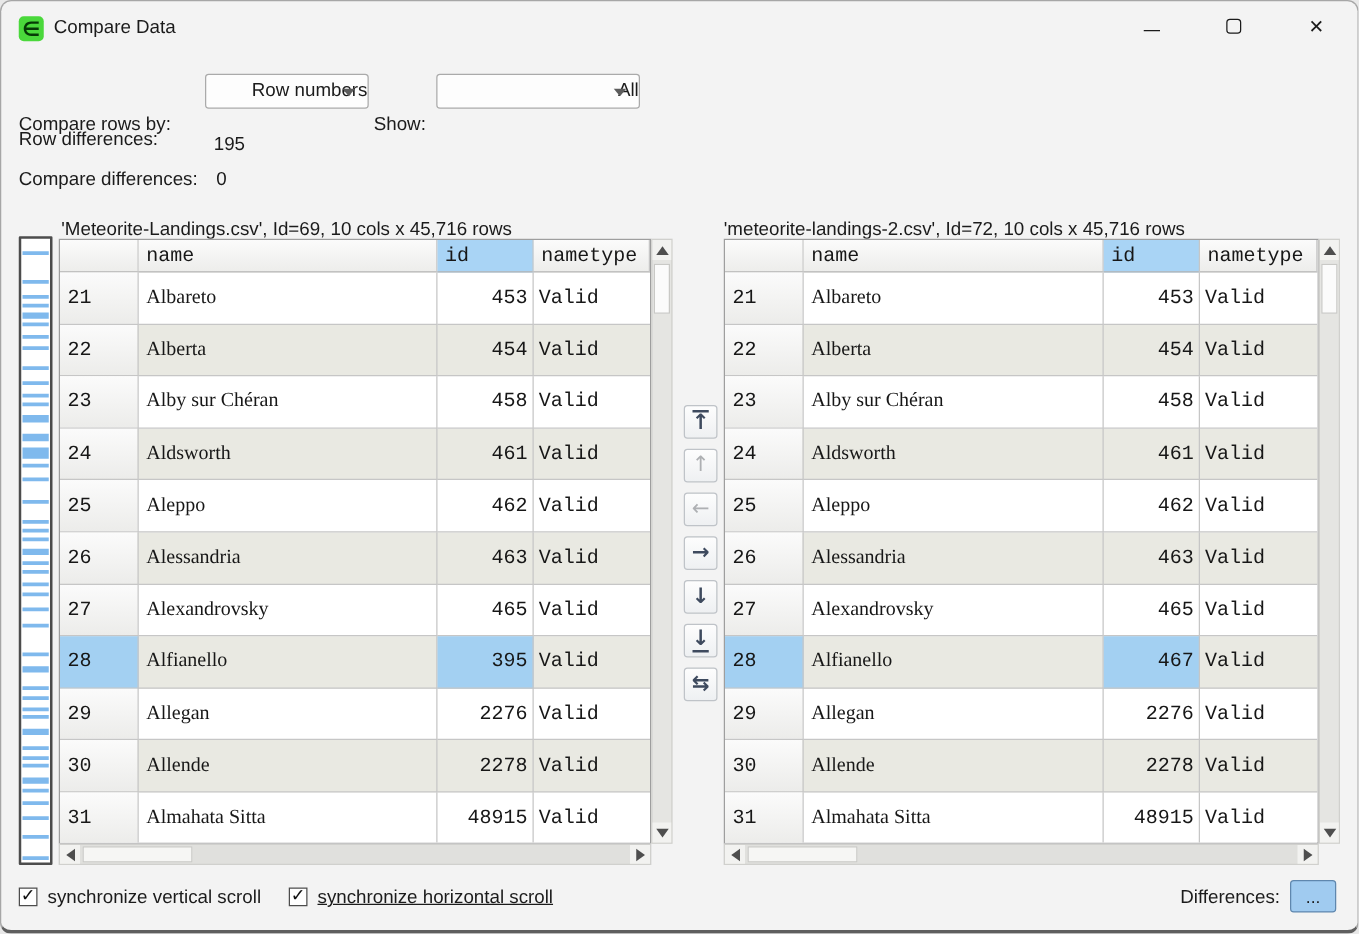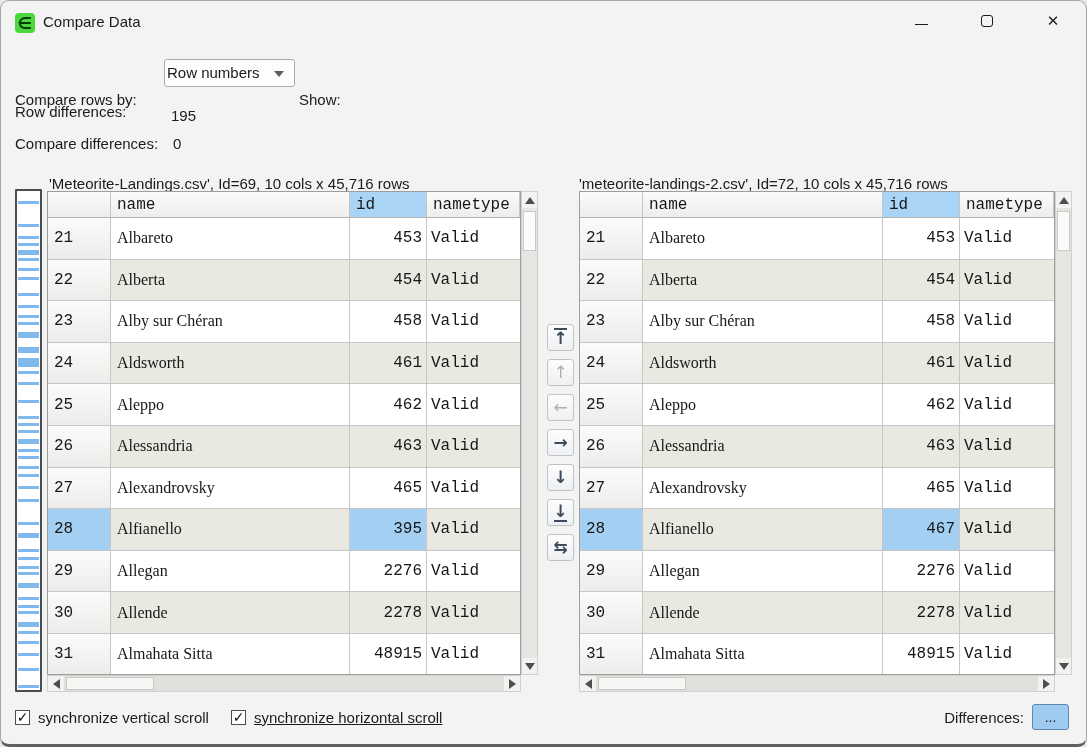--- a/index.html
+++ b/index.html
@@ -19,21 +19,21 @@
   .win-title { position:absolute; left:42px; top:12px; font-size:15px; }
   .winbtn { position:absolute; top:2px; width:46px; height:36px; display:flex; align-items:center; justify-content:center; }
   .wb-min { left:897px; } .wb-max { left:963px; } .wb-close { left:1029px; }
   .glyph-min { display:block; width:13px; height:1px; background:#1b1b1b; margin-top:6px; }
   .glyph-max { display:block; width:12px; height:12px; border:1.4px solid #1b1b1b; border-radius:3px; }
   .glyph-close { font-size:15px; color:#1b1b1b; font-family:"DejaVu Sans",sans-serif; }
   
   .lbl { position:absolute; height:28px; line-height:28px;margin-top:27px; }
   .combo {
     position:absolute; top:58px; height:28px; background:#fdfdfd; border:1px solid #aaaaaa;
-    border-radius:3px; padding-left:2px; line-height:26px; cursor:default;
+    border-radius:3px; padding-left:2px; line-height:26px; cursor:default;text-align:right;
   }
   .combo-arrow {
     position:absolute; right:10px; top:11px; width:0; height:0;
     border-left:5px solid transparent; border-right:5px solid transparent; border-top:6px solid #5c5c5c;
   }
   .statlbl { position:absolute; height:20px; line-height:20px; }
   .caption { position:absolute; top:163px; height:20px; line-height:20px; white-space:nowrap;margin-top:10px; }
   
   .minimap {
     position:absolute; left:14px; top:188px; width:27px; height:503px;
@@ -111,20 +111,24 @@
         <span class="glyph-close">✕</span>
       </div>
   </div>
 
   <div class="lbl" style="left:14px; top:58px;">Compare rows by:</div>
   <div class="combo" style="left:163px; width:131px;">
     <span>Row numbers</span>
     <span class="combo-arrow"></span>
   </div>
   <div class="lbl" style="left:298px; top:58px;">Show:</div>
+  <div class="combo" style="left:348px; width:163px;">
+    <span>All</span>
+    <span class="combo-arrow"></span>
+  </div>
 
   <div class="statlbl" style="left:14px; top:101px;">Row differences:</div>
   <div class="statlbl" style="left:170px; top:105px;">195</div>
   <div class="statlbl" style="left:14px; top:133px;">Compare differences:</div>
   <div class="statlbl" style="left:172px; top:133px;">0</div>
 
   <div class="caption" style="left:48px;">'Meteorite-Landings.csv', Id=69, 10 cols x 45,716 rows</div>
   <div class="caption" style="left:578px;">'meteorite-landings-2.csv', Id=72, 10 cols x 45,716 rows</div>
 
   <div class="minimap" id="minimap">

